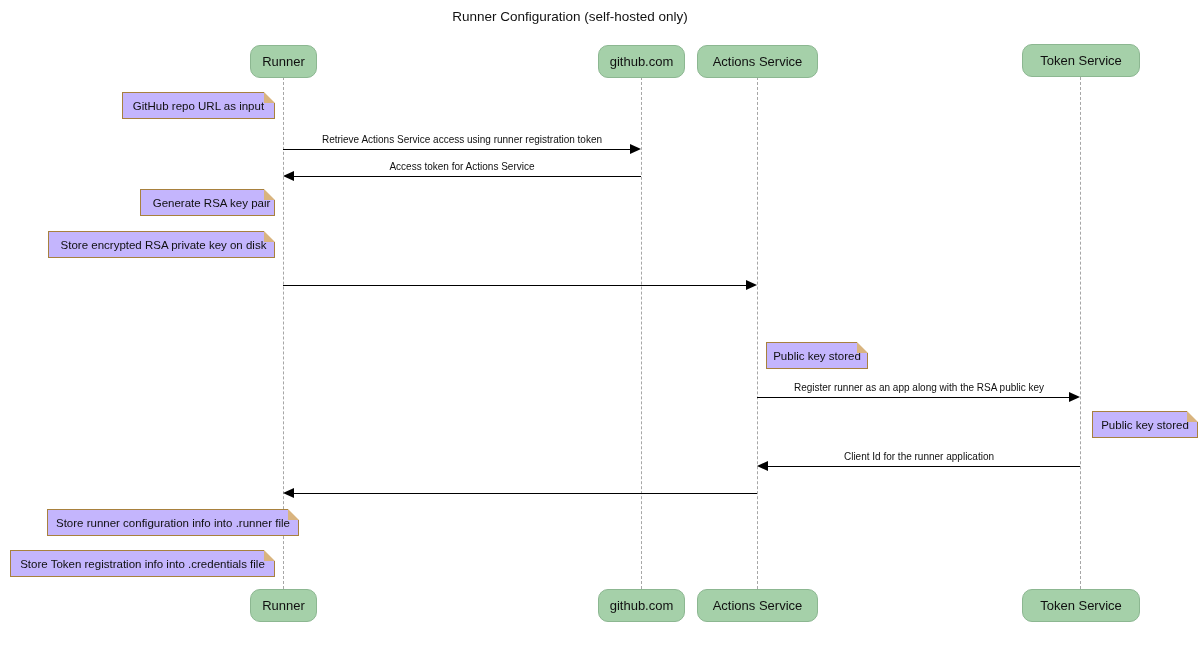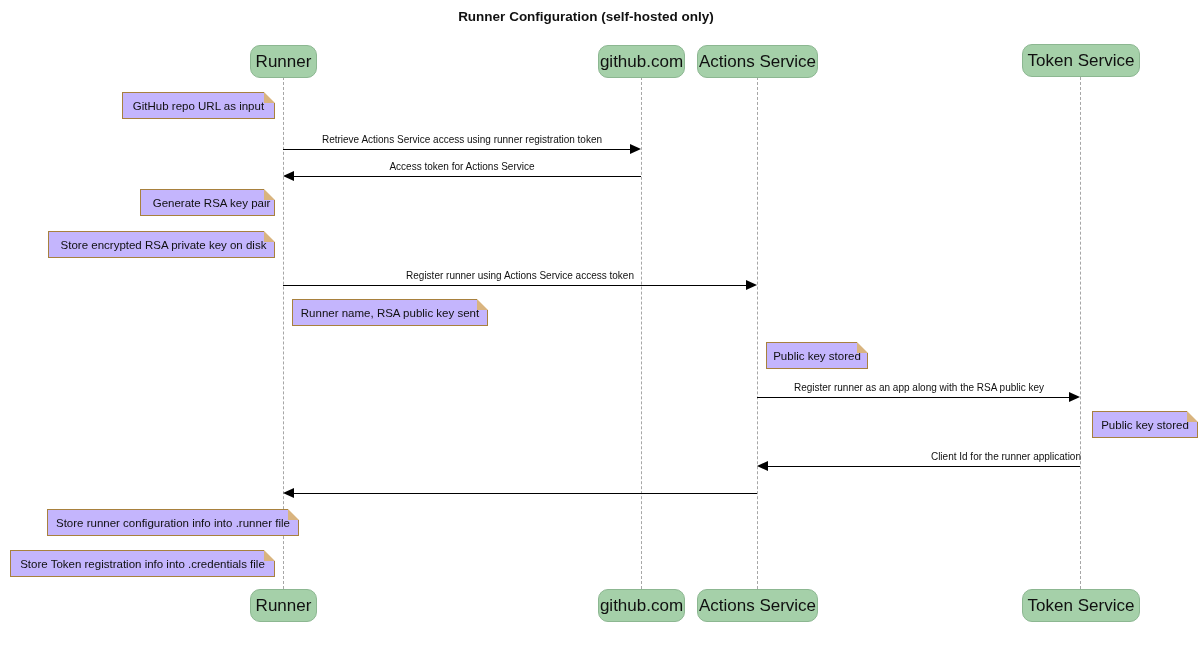--- a/index.html
+++ b/index.html
@@ -12,44 +12,44 @@
     width: 1200px;
     height: 647px;
     background: #ffffff;
     font-family: "Liberation Sans", sans-serif;
     color: #000000;
     overflow: hidden;
   }
   .title {
     position: absolute;
     top: 9px;
-    left: 16px;
+    left: 0;
     width: 1140px;
     text-align: center;
     font-size: 13.5px;
-    font-weight: bold;
+    font-weight: normal;
     color: #111111;
   }
   .lifeline {
     position: absolute;
     top: 77px;
     height: 512px;
     width: 0;
     border-left: 1px dashed #a6a6a6;
   }
   .participant {
     position: absolute;
     height: 33px;
     background: #a5d0a9;
     border: 1px solid #8cb791;
     border-radius: 10px;
     display: flex;
     align-items: center;
     justify-content: center;
-    font-size: 17px;
+    font-size: 13px;
     color: #101010;
     box-sizing: border-box;
     white-space: nowrap;
   }
   .note {
     position: absolute;
     height: 27px;
     background: #c4b5fd;
     border: 1px solid #a8813e;
     display: flex;
@@ -112,42 +112,40 @@
   <div class="participant" style="left:1022px; top:44px; width:118px;">Token Service</div>
 
   <div class="participant" style="left:250px; top:589px; width:67px;">Runner</div>
   <div class="participant" style="left:598px; top:589px; width:87px;">github.com</div>
   <div class="participant" style="left:697px; top:589px; width:121px;">Actions Service</div>
   <div class="participant" style="left:1022px; top:589px; width:118px;">Token Service</div>
 
   <div class="note" style="left:122px; top:92px; width:153px;">GitHub repo URL as input</div>
   <div class="note" style="left:140px; top:189px; width:135px;padding-left:12px;">Generate RSA key pair</div>
   <div class="note" style="left:48px; top:231px; width:227px;padding-left:8px;">Store encrypted RSA private key on disk</div>
-  <div class="note" style="left:292px; top:299px; width:196px;">Runner name, RSA public key sent</div>
   <div class="note" style="left:766px; top:342px; width:102px;">Public key stored</div>
   <div class="note" style="left:1092px; top:411px; width:106px;">Public key stored</div>
   <div class="note" style="left:23px; top:509px; width:252px;margin-left:24px;">Store runner configuration info into .runner file</div>
   <div class="note" style="left:10px; top:550px; width:265px;">Store Token registration info into .credentials file</div>
 
   <div class="msg-label" style="left:283px; top:133px; width:358px;">Retrieve Actions Service access using runner registration token</div>
   <div class="msg-line" style="left:283px; top:149px; width:352px;"></div>
   <div class="msg-head right" style="left:630px; top:144px;"></div>
 
   <div class="msg-label" style="left:283px; top:160px; width:358px;">Access token for Actions Service</div>
   <div class="msg-line" style="left:289px; top:176px; width:352px;"></div>
   <div class="msg-head left" style="left:283px; top:171px;"></div>
 
-  <div class="msg-label" style="left:283px; top:269px; width:474px;">Register runner using Actions Service access token</div>
   <div class="msg-line" style="left:283px; top:285px; width:468px;"></div>
   <div class="msg-head right" style="left:746px; top:280px;"></div>
 
   <div class="msg-label" style="left:757px; top:381px; width:324px;">Register runner as an app along with the RSA public key</div>
   <div class="msg-line" style="left:757px; top:397px; width:317px;"></div>
   <div class="msg-head right" style="left:1069px; top:392px;"></div>
 
-  <div class="msg-label" style="left:757px; top:450px; width:324px;text-align:right;">Client Id for the runner application</div>
+  <div class="msg-label" style="left:757px; top:450px; width:324px;">Client Id for the runner application</div>
   <div class="msg-line" style="left:763px; top:466px; width:317px;"></div>
   <div class="msg-head left" style="left:757px; top:461px;"></div>
 
   <div class="msg-line" style="left:289px; top:493px; width:468px;"></div>
   <div class="msg-head left" style="left:283px; top:488px;"></div>
 
 </div>
 
 </body></html>

